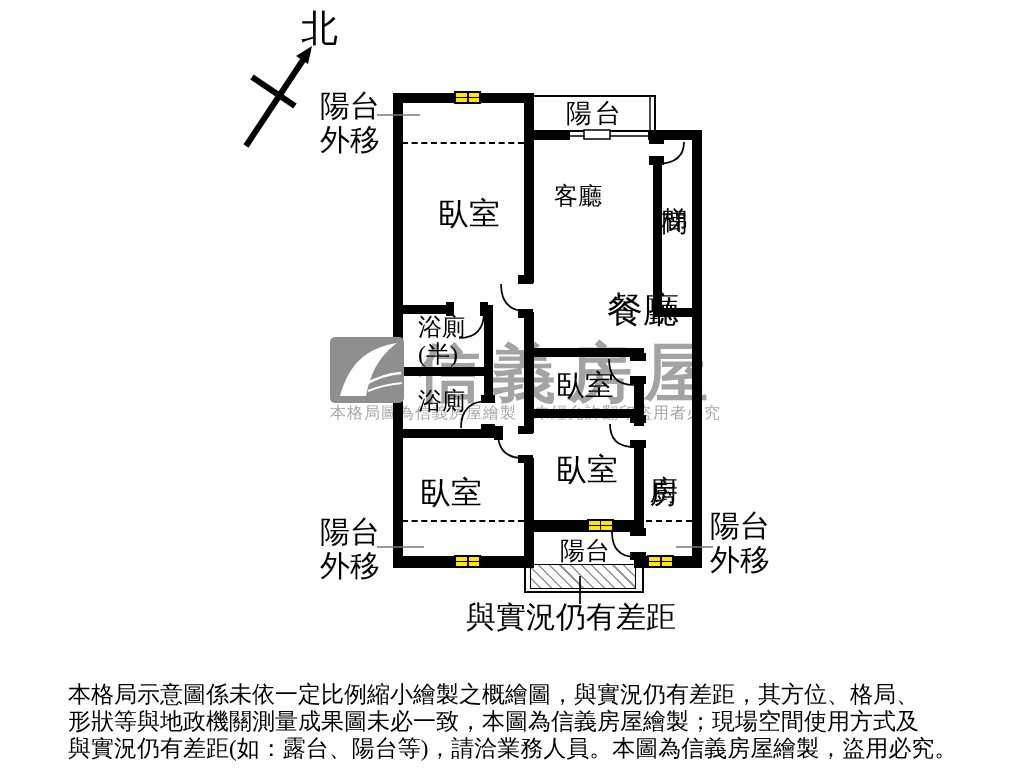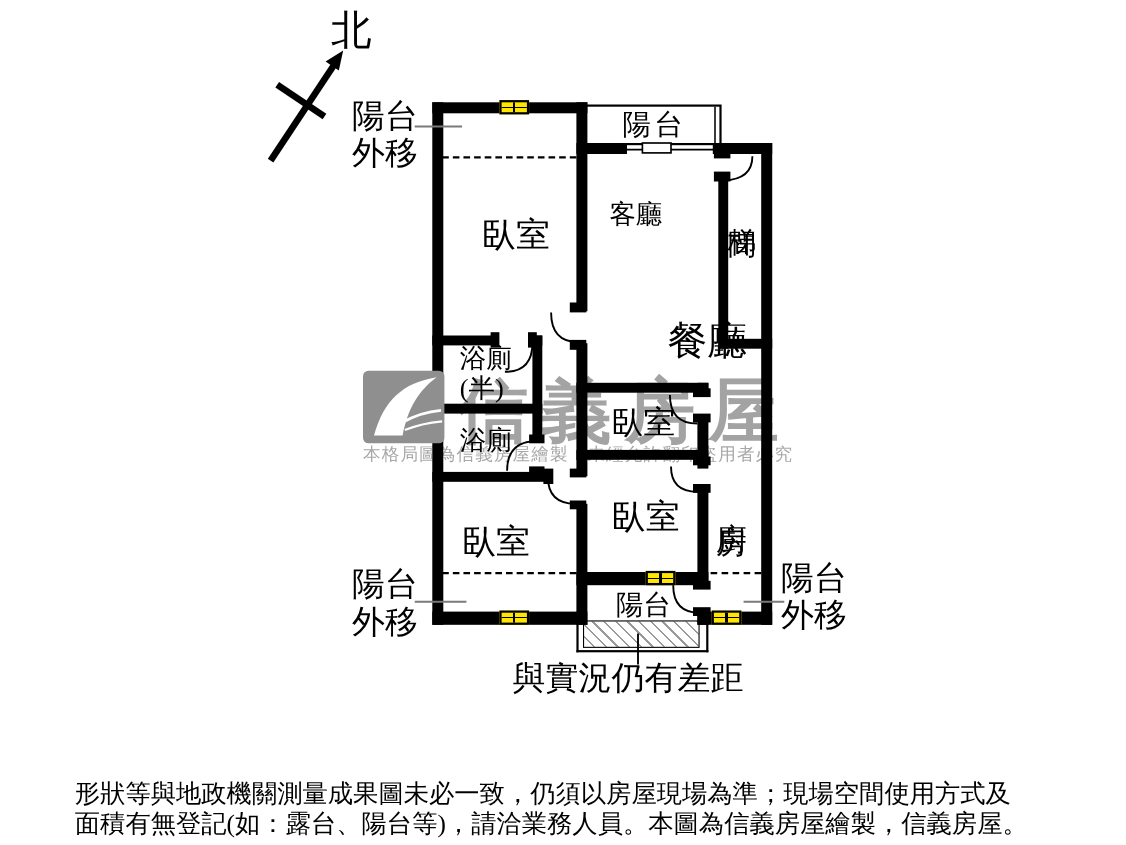--- a/index.html
+++ b/index.html
@@ -140,16 +140,17 @@
   <div class="lbl" style="left:560px;top:537px;font-size:25px;">陽台</div>
 
   <div class="lbl" style="left:320px;top:89px;font-size:30px;">陽台
 外移</div>
   <div class="lbl" style="left:320px;top:515px;font-size:30px;">陽台
 外移</div>
   <div class="lbl" style="left:710px;top:509px;font-size:30px;">陽台
 外移</div>
   <div class="lbl" style="left:466px;top:600px;font-size:30px;">與實況仍有差距</div>
 
-  <div class="disc" style="left:68px;top:708px;">形狀等與地政機關測量成果圖未必一致，仍須以房屋現場為準；現場空間使用方式及</div>
-  <div class="disc" style="left:68px;top:735px;">面積有無登記(如：露台、陽台等)，請洽業務人員。本圖為信義房屋繪製，信義房屋。</div>
+  <div class="disc" style="left:68px;top:681px;">本格局示意圖係未依一定比例縮小繪製之概繪圖，與實況仍有差距，其方位、格局、</div>
+  <div class="disc" style="left:68px;top:708px;">形狀等與地政機關測量成果圖未必一致，本圖為信義房屋繪製；現場空間使用方式及</div>
+  <div class="disc" style="left:68px;top:735px;">與實況仍有差距(如：露台、陽台等)，請洽業務人員。本圖為信義房屋繪製，盜用必究。</div>
 
 </div>
 
 </body></html>

